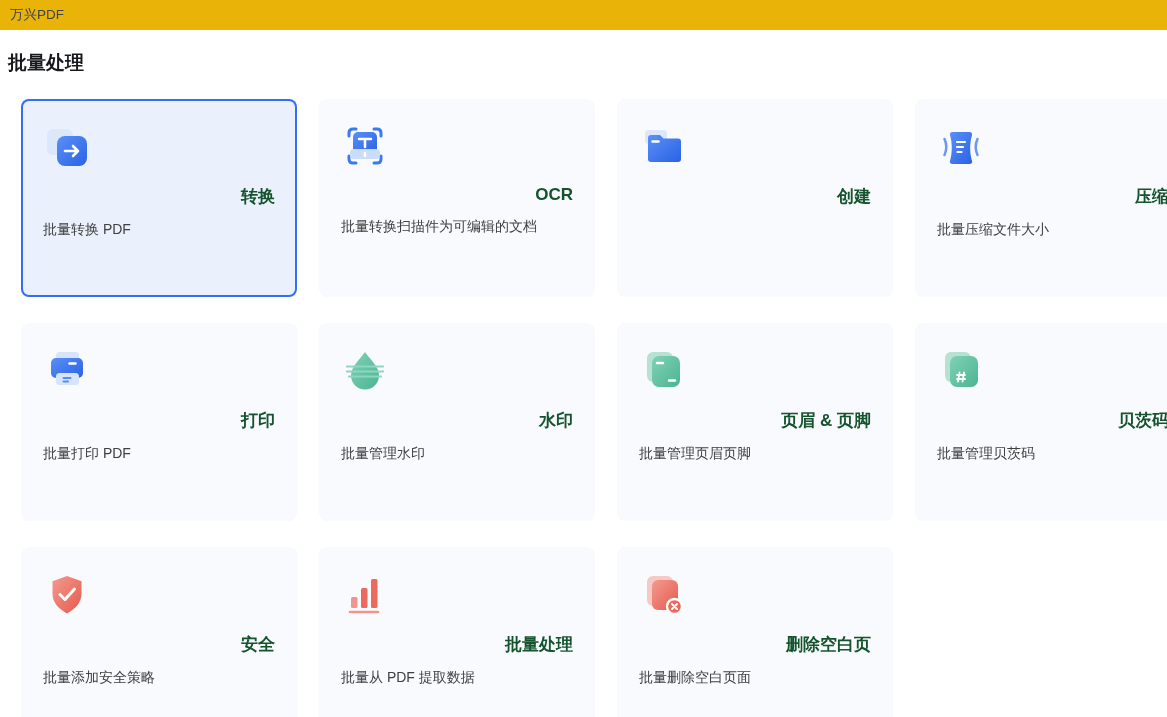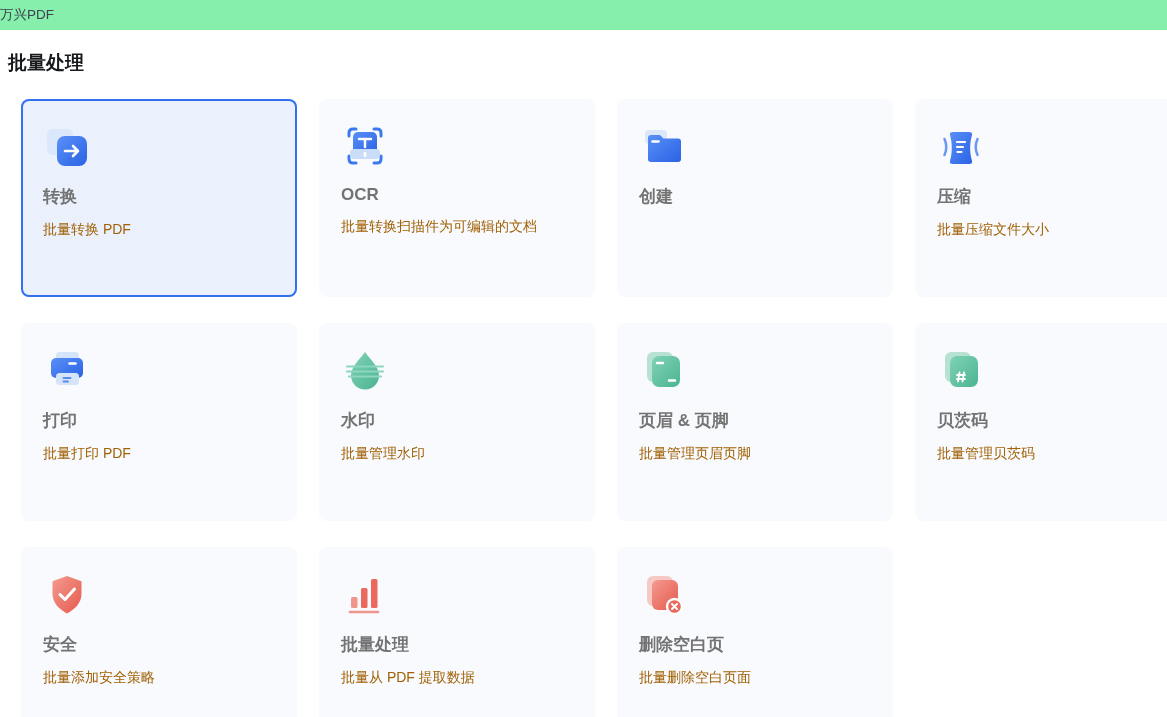--- a/index.html
+++ b/index.html
@@ -1,37 +1,37 @@
 <!DOCTYPE html>
 <html><head>
 <meta charset="utf-8">
 <style>
   * { margin:0; padding:0; box-sizing:border-box; }
   html,body { width:1167px; height:717px; overflow:hidden; background:#ffffff;
     font-family:"Liberation Sans","DejaVu Sans",sans-serif; }
 
-  .titlebar { height:30px; background:#86efac; display:flex; align-items:center;
-    }
+  .titlebar { height:30px; background:#eab308; display:flex; align-items:center;
+    padding-left:10px; }
   .titlebar-text { font-size:13.5px; color:#3d4450; }
 
   .content { padding:20px 0 0 0; }
   .page-heading { font-size:19px; font-weight:700; color:#17191d; margin-left:8px; }
 
   .card-grid { display:grid; grid-template-columns:repeat(4,276px);
     column-gap:22px; row-gap:26px; margin:23px 0 0 21px; }
 
   .card { width:276px; height:198px; background:#f8fafd; border-radius:8px;
     padding:24px 22px; position:relative; cursor:pointer; }
   .card.selected { background:#ebf1fc; box-shadow:inset 0 0 0 2px #3370f0; }
 
   .icon { width:48px; height:48px; display:block; }
   .icon svg { width:48px; height:48px; display:block; }
 
-  .card-title { font-size:17px; font-weight:700; color:#737373; margin-top:14px; }
-  .card-desc { font-size:14px; color:#a16207; margin-top:11px; line-height:1.45;
+  .card-title { font-size:17px; font-weight:700; color:#14532d; margin-top:14px;text-align:right; }
+  .card-desc { font-size:14px; color:#404040; margin-top:11px; line-height:1.45;
     padding-right:6px; }
 
   .defs-holder { position:absolute; width:0; height:0; overflow:hidden; }
 </style>
 </head>
 <body>
 
 <svg class="defs-holder" aria-hidden="true">
   <defs>
     <linearGradient id="grad-blue" x1="0" y1="0" x2="1" y2="1">

